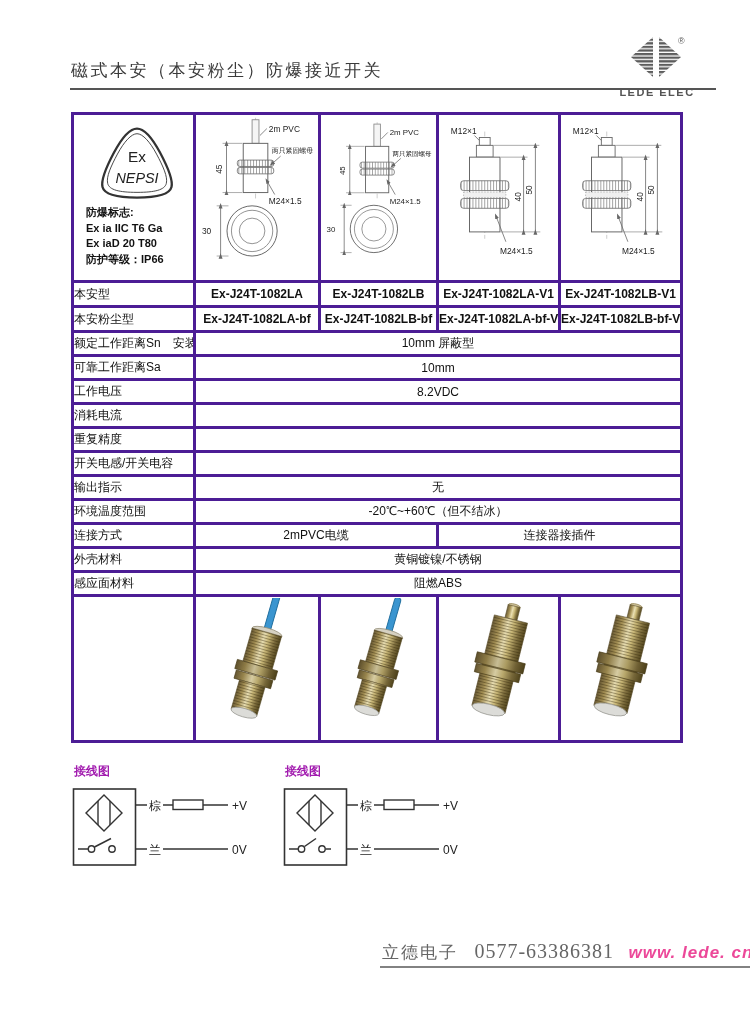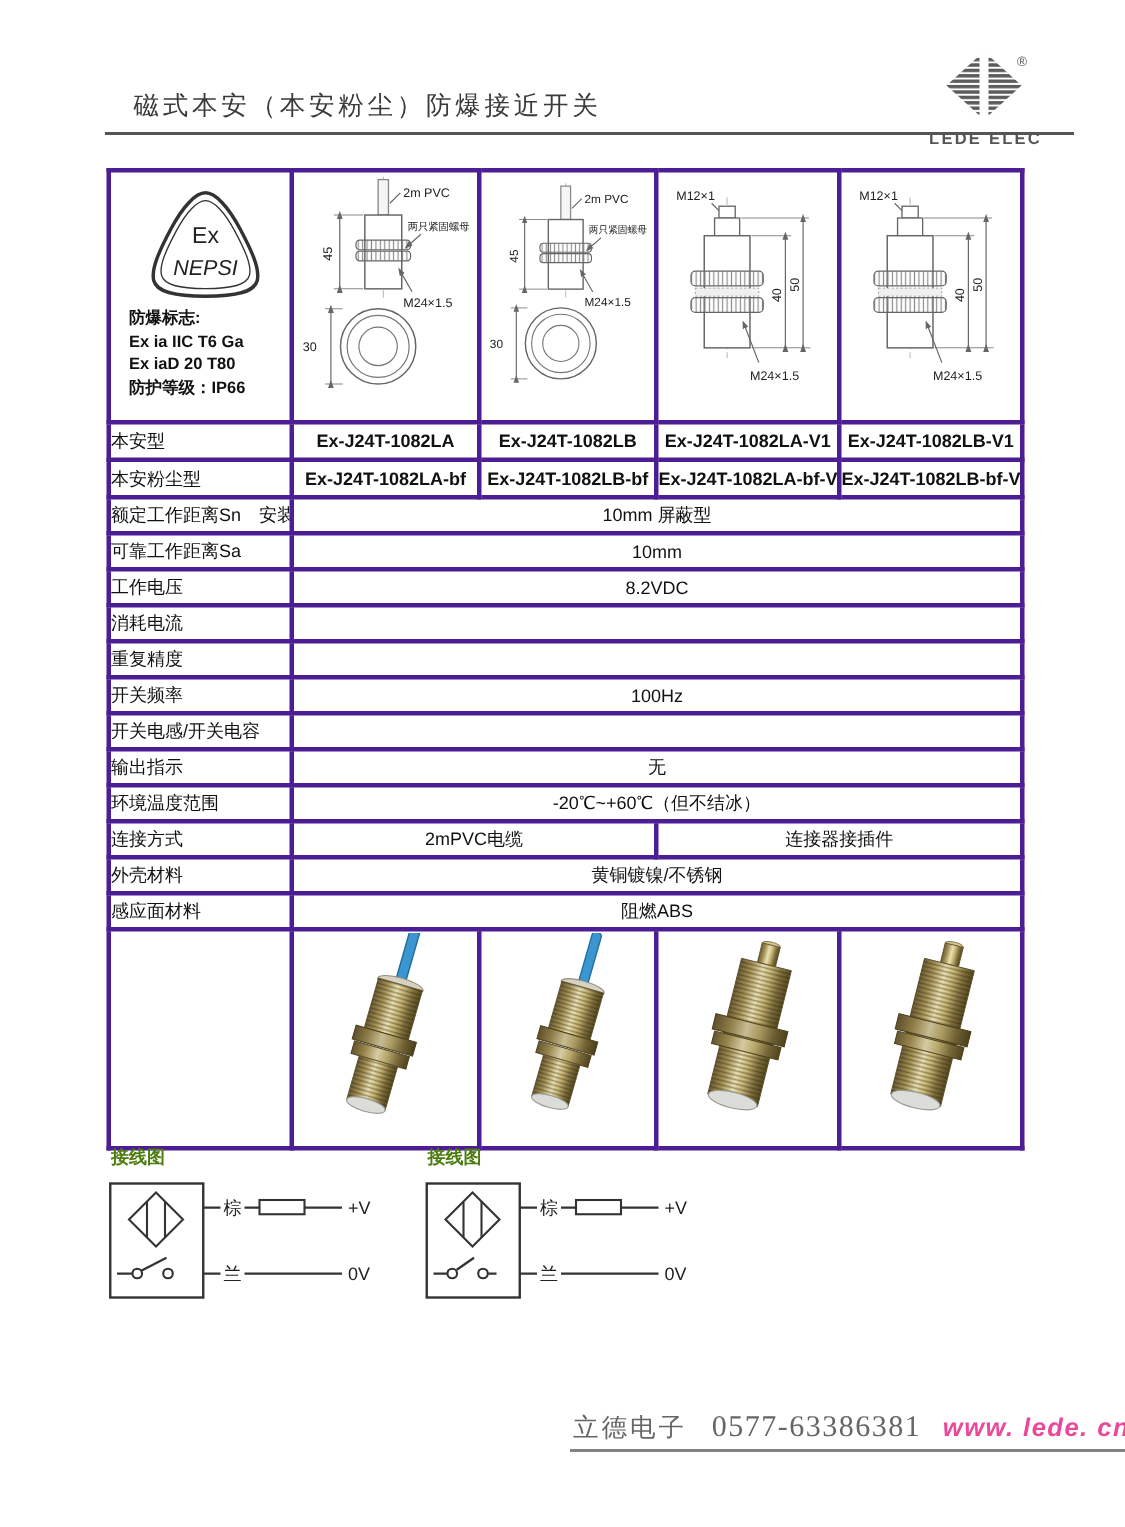--- a/index.html
+++ b/index.html
@@ -1,20 +1,20 @@
 <!DOCTYPE html>
 <html><head>
 <meta charset="utf-8">
 <style>
   html,body{margin:0;padding:0;background:#e8e8e8;}
   .page{position:relative;width:750px;height:1018px;background:#ffffff;margin:0 auto;
         font-family:"Liberation Sans",sans-serif;color:#222;overflow:hidden;}
 
   
-  .title{position:absolute;left:89px;top:59px;font-family:"Liberation Serif",serif;
+  .title{position:absolute;left:71px;top:59px;font-family:"Liberation Serif",serif;
          font-size:17px;letter-spacing:2.5px;color:#3a3a3a;}
   .header-rule{position:absolute;left:70px;top:88px;width:646px;height:2px;background:#555;}
   .logo{position:absolute;left:613px;top:35px;width:88px;text-align:center;}
   .brand{font-size:11px;font-weight:bold;color:#555;letter-spacing:1.5px;margin-top:0px;
          font-family:"Liberation Sans",sans-serif;}
 
   
   table.spec{position:absolute;left:71px;top:112px;width:609px;border-collapse:collapse;
              table-layout:fixed;}
   table.spec td{border:3px solid #4c1d95;font-size:12px;color:#111;overflow:hidden;
@@ -28,21 +28,21 @@
   td.model{text-align:center;font-weight:bold;font-size:11px;}
 
   
   .cert{display:flex;flex-direction:column;align-items:flex-start;padding:8px 0 0 12px;}
   .cert svg{align-self:center;margin-left:-6px;}
   .cert-lines{font-size:11px;font-weight:bold;line-height:15.5px;color:#111;text-align:left;
               margin-top:0;}
 
   
   .wiring{position:absolute;top:763px;}
-  .wiring-title{font-size:12px;font-weight:bold;color:#4d7c0f;margin:0 0 5px 2px;}
+  .wiring-title{font-size:12px;font-weight:bold;color:#a21caf;margin:0 0 5px 2px;}
   .wiring svg{display:block;}
   #wiring-1{left:72px;} #wiring-2{left:283px;}
 
   
   .footer{position:absolute;top:940px;left:382px;white-space:nowrap;}
   .footer .company{font-family:Liberation Serif, serif;font-size:17px;color:#666;letter-spacing:2px;}
   .footer .phone{font-family:"Liberation Serif",serif;font-size:20px;color:#666;margin-left:12px;letter-spacing:1px;}
   .footer .web{font-style:italic;font-weight:bold;font-size:17px;color:#ec4899;margin-left:10px;letter-spacing:1px;}
   .footer-rule{position:absolute;top:966px;left:380px;width:370px;height:2px;background:#828282;}
 
@@ -247,24 +247,20 @@
     </tr>
     <tr class="r-spec">
       <td class="lbl">消耗电流</td>
       <td class="val" colspan="4"></td>
     </tr>
     <tr class="r-spec">
       <td class="lbl">重复精度</td>
       <td class="val" colspan="4"></td>
     </tr>
     <tr class="r-spec">
-      <td class="lbl">开关频率</td>
-      <td class="val" colspan="4">100Hz</td>
-    </tr>
-    <tr class="r-spec">
       <td class="lbl">开关电感/开关电容</td>
       <td class="val" colspan="4"></td>
     </tr>
     <tr class="r-spec">
       <td class="lbl">输出指示</td>
       <td class="val" colspan="4">无</td>
     </tr>
     <tr class="r-spec">
       <td class="lbl">环境温度范围</td>
       <td class="val" colspan="4">-20℃~+60℃（但不结冰）</td>

